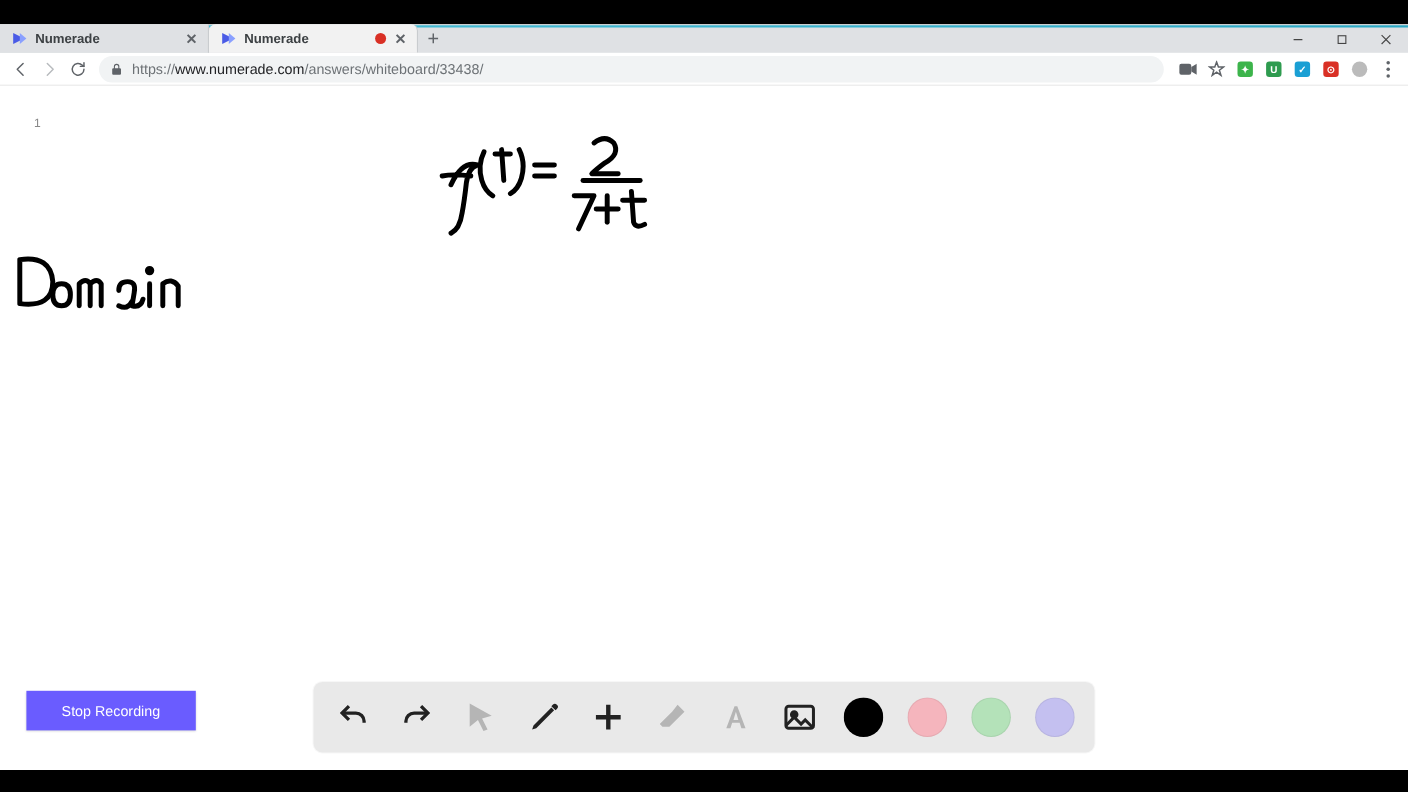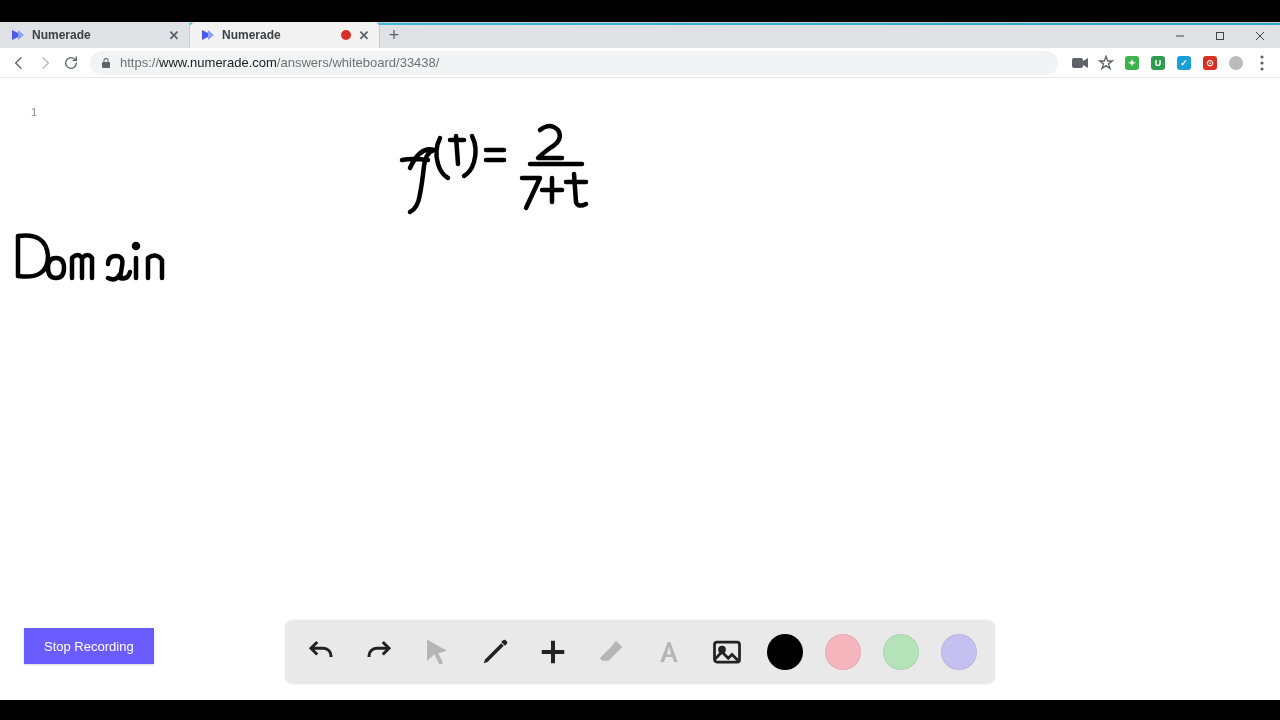--- a/index.html
+++ b/index.html
@@ -29,21 +29,21 @@
   .omnibox .lock { width:12px; height:12px; margin-right:8px; color:#5f6368;}
   .omnibox .urltext { white-space:nowrap; }
   .omnibox .urltext .host { color:#202124; }
   .omnibox .urltext .path { color:#6d7276; }
   .ext-icons { display:flex; align-items:center; gap:2px; margin-left:4px;}
   .ext { width:24px; height:24px; display:flex; align-items:center; justify-content:center; cursor:pointer;}
   .ext .sq { width:14px; height:14px; border-radius:3px; display:flex; align-items:center; justify-content:center; font-size:9px; color:#fff; font-weight:bold;}
   .content { position:relative; width:100%; height:622px; background:#fff;}
   .page-num { position:absolute; left:24px; top:24px; width:20px; height:20px; font-size:11px; color:#888; display:flex; align-items:center; justify-content:center;}
   .whiteboard-svg { position:absolute; inset:0; }
-  .stop-btn { position:absolute; left:24px; bottom:36px; height:36px; padding:0 20px; background:#6a5cff; color:#fff; font-size:13px; border:none; cursor:pointer; box-shadow:0 1px 2px rgba(0,0,0,0.15);}
+  .stop-btn { position:absolute; left:24px; bottom:36px; height:36px; padding:0 32px; background:#6a5cff; color:#fff; font-size:13px; border:none; cursor:pointer; box-shadow:0 1px 2px rgba(0,0,0,0.15);}
   .toolbar { position:absolute; left:50%; bottom:16px; transform:translateX(-50%); height:64px; background:#e9e9e9; border-radius:8px; display:flex; align-items:center; padding:0 18px; gap:22px; box-shadow:0 0 0 1px rgba(0,0,0,0.03);}
   .tbtn { width:36px; height:36px; display:flex; align-items:center; justify-content:center; color:#222; cursor:pointer;}
   .tbtn.disabled { color:#b5b5b5; }
   .tbtn svg { width:30px; height:30px; }
   .swatch { width:36px; height:36px; border-radius:50%; cursor:pointer; border:1px solid rgba(0,0,0,0.06);}
   .favicon-play { position:relative; width:0; height:0; border-left:10px solid #4a5be6; border-top:5px solid transparent; border-bottom:5px solid transparent;}
   .favicon-play::after { content:""; position:absolute; left:-4px; top:-5px; width:0; height:0; border-left:6px solid #8aa0ff; border-top:5px solid transparent; border-bottom:5px solid transparent;}
 </style>
 </head>
 <body>

